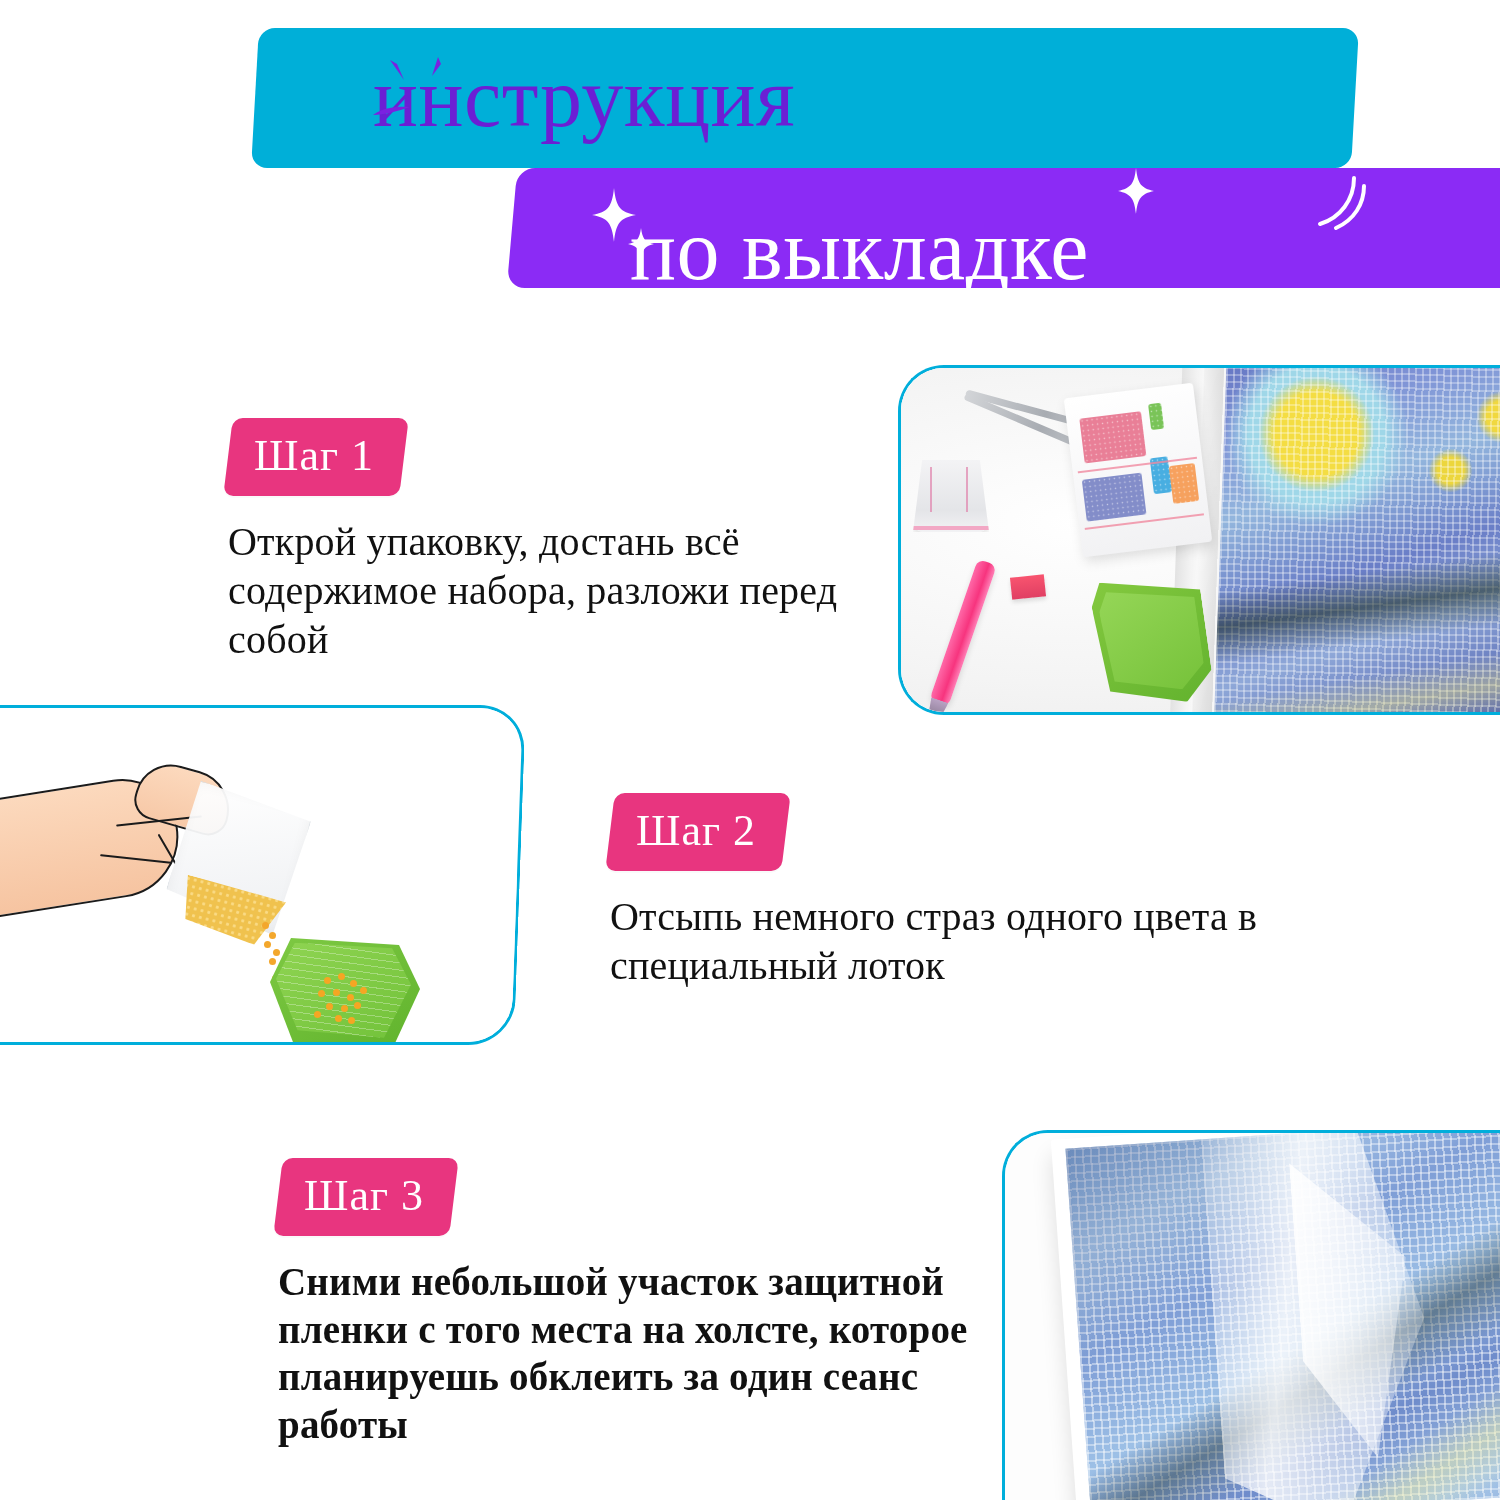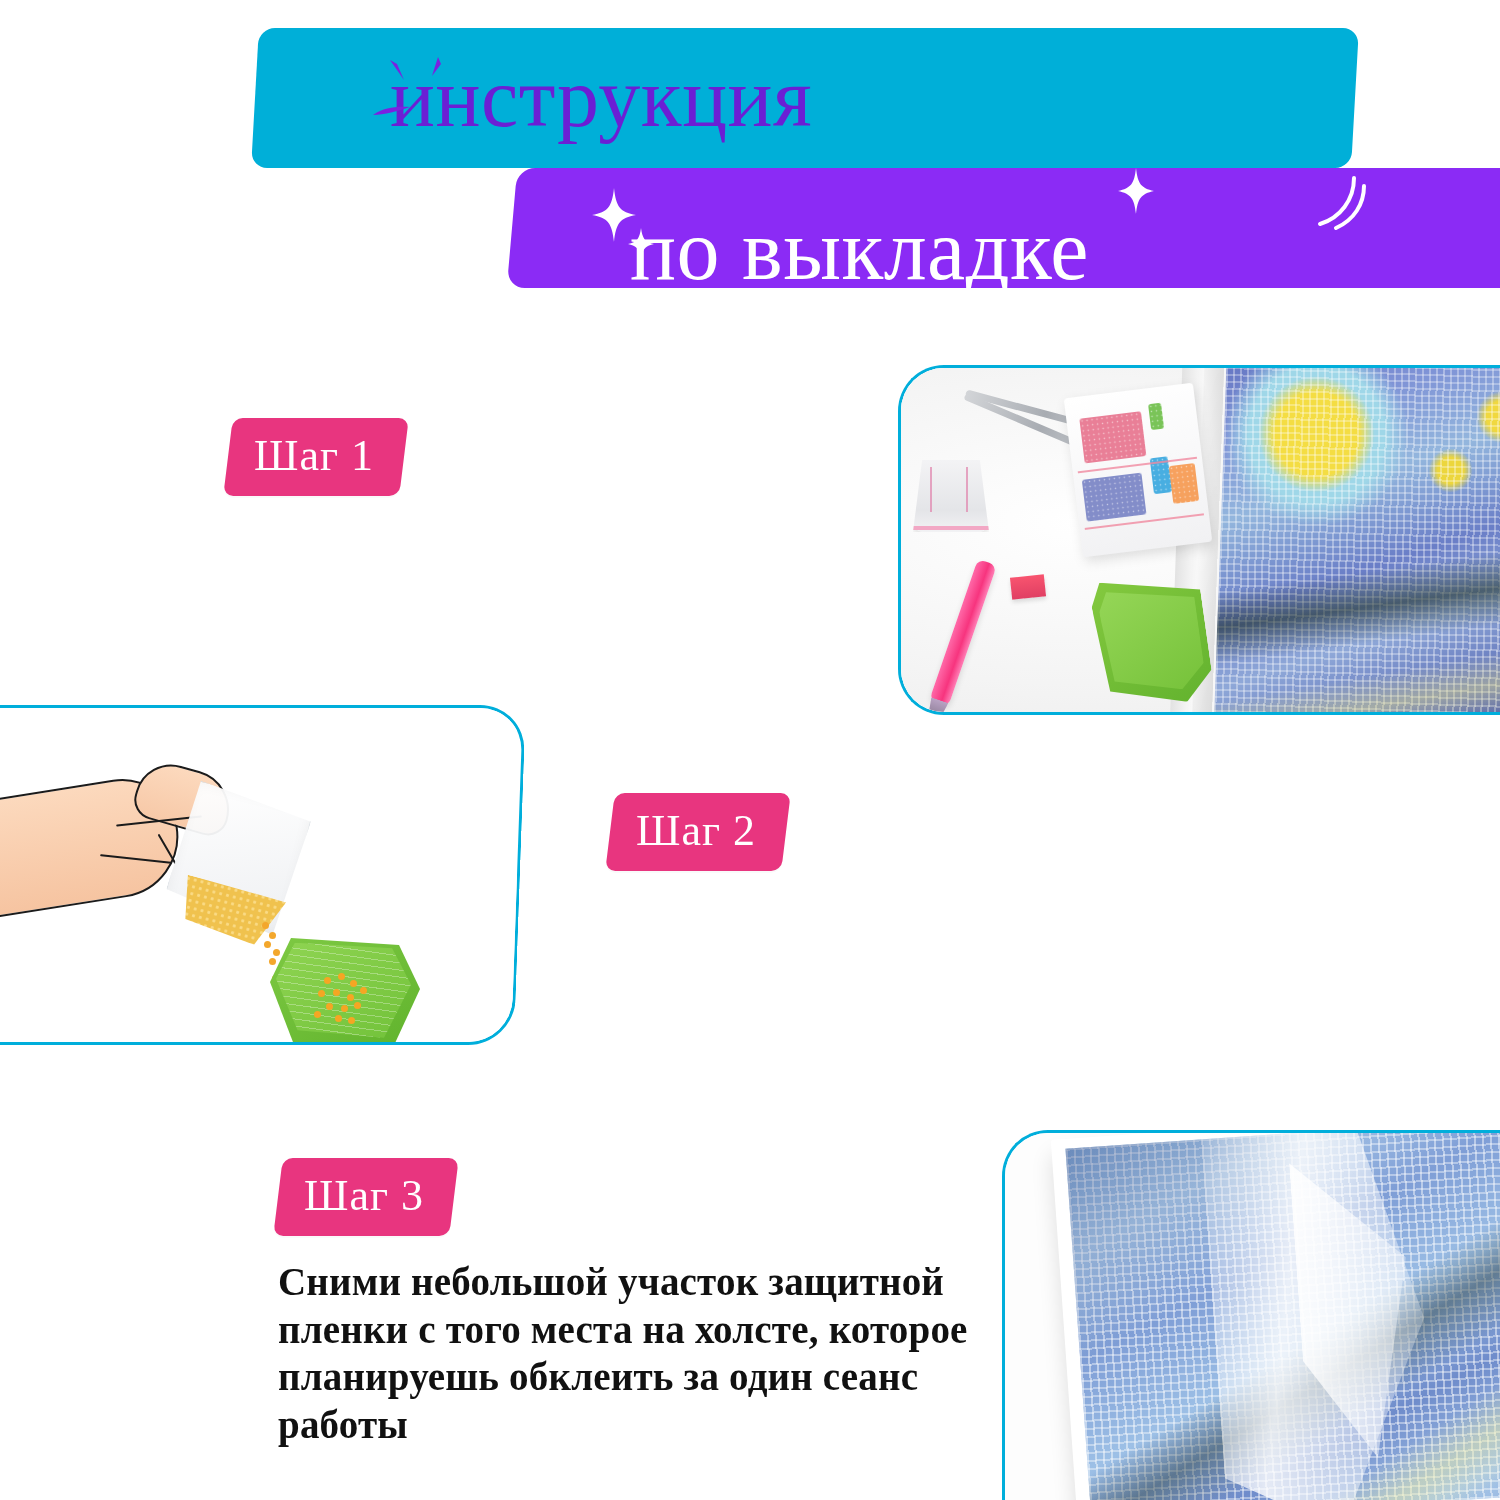--- a/index.html
+++ b/index.html
@@ -22,21 +22,21 @@
     position: absolute;
     left: 255px; top: 28px;
     width: 1100px; height: 140px;
     background: #00AFD8;
     border-radius: 16px;
     transform: skewX(-3.2deg);
     z-index: 2;
   }
   .banner-cyan-label {
     position: absolute;
-    left: 255px; top: 28px;
+    left: 238px; top: 28px;
     width: 1100px; height: 140px;
     display: flex; align-items: center; justify-content: flex-start;
     padding-left: 135px;
     z-index: 4;
     pointer-events: none;
   }
   .banner-cyan-label .txt {
     font-size: 84px;
     line-height: 1;
     color: #6B1FD4;
@@ -452,20 +452,21 @@
       <div class="pen"></div>
       <div class="wax-square"></div>
       <div class="tray"></div>
     </div>
   </div>
 
   <div class="step-block" id="step1">
     <div class="badge">
       <span>Шаг 1</span>
     </div>
+    <div class="step-text">Открой упаковку, достань всё содержимое набора, разложи перед собой</div>
   </div>
 
   <div class="panel" id="panel2">
     <div class="inner">
       <div class="ill-bg"></div>
 
       <div class="arm"></div>
       <div class="thumb"></div>
       <div class="finger-line" style="left:176px; top:112px; width:86px; transform:rotate(-6deg);"></div>
       <div class="finger-line" style="left:160px; top:150px; width:72px; transform:rotate(6deg);"></div>
@@ -497,20 +498,21 @@
         <div class="tray-bead" style="left:43%; top:66%"></div>
         <div class="tray-bead" style="left:52%; top:68%"></div>
       </div>
     </div>
   </div>
 
   <div class="step-block" id="step2">
     <div class="badge">
       <span>Шаг 2</span>
     </div>
+    <div class="step-text">Отсыпь немного страз одного цвета в специальный лоток</div>
   </div>
 
   <div class="panel" id="panel3">
     <div class="inner">
       <div class="photo-bg"></div>
       <div class="canvas3">
         <div class="canvas3-board"></div>
         <div class="canvas3-mosaic"></div>
         <div class="film"></div>
         <div class="film-fold"></div>

